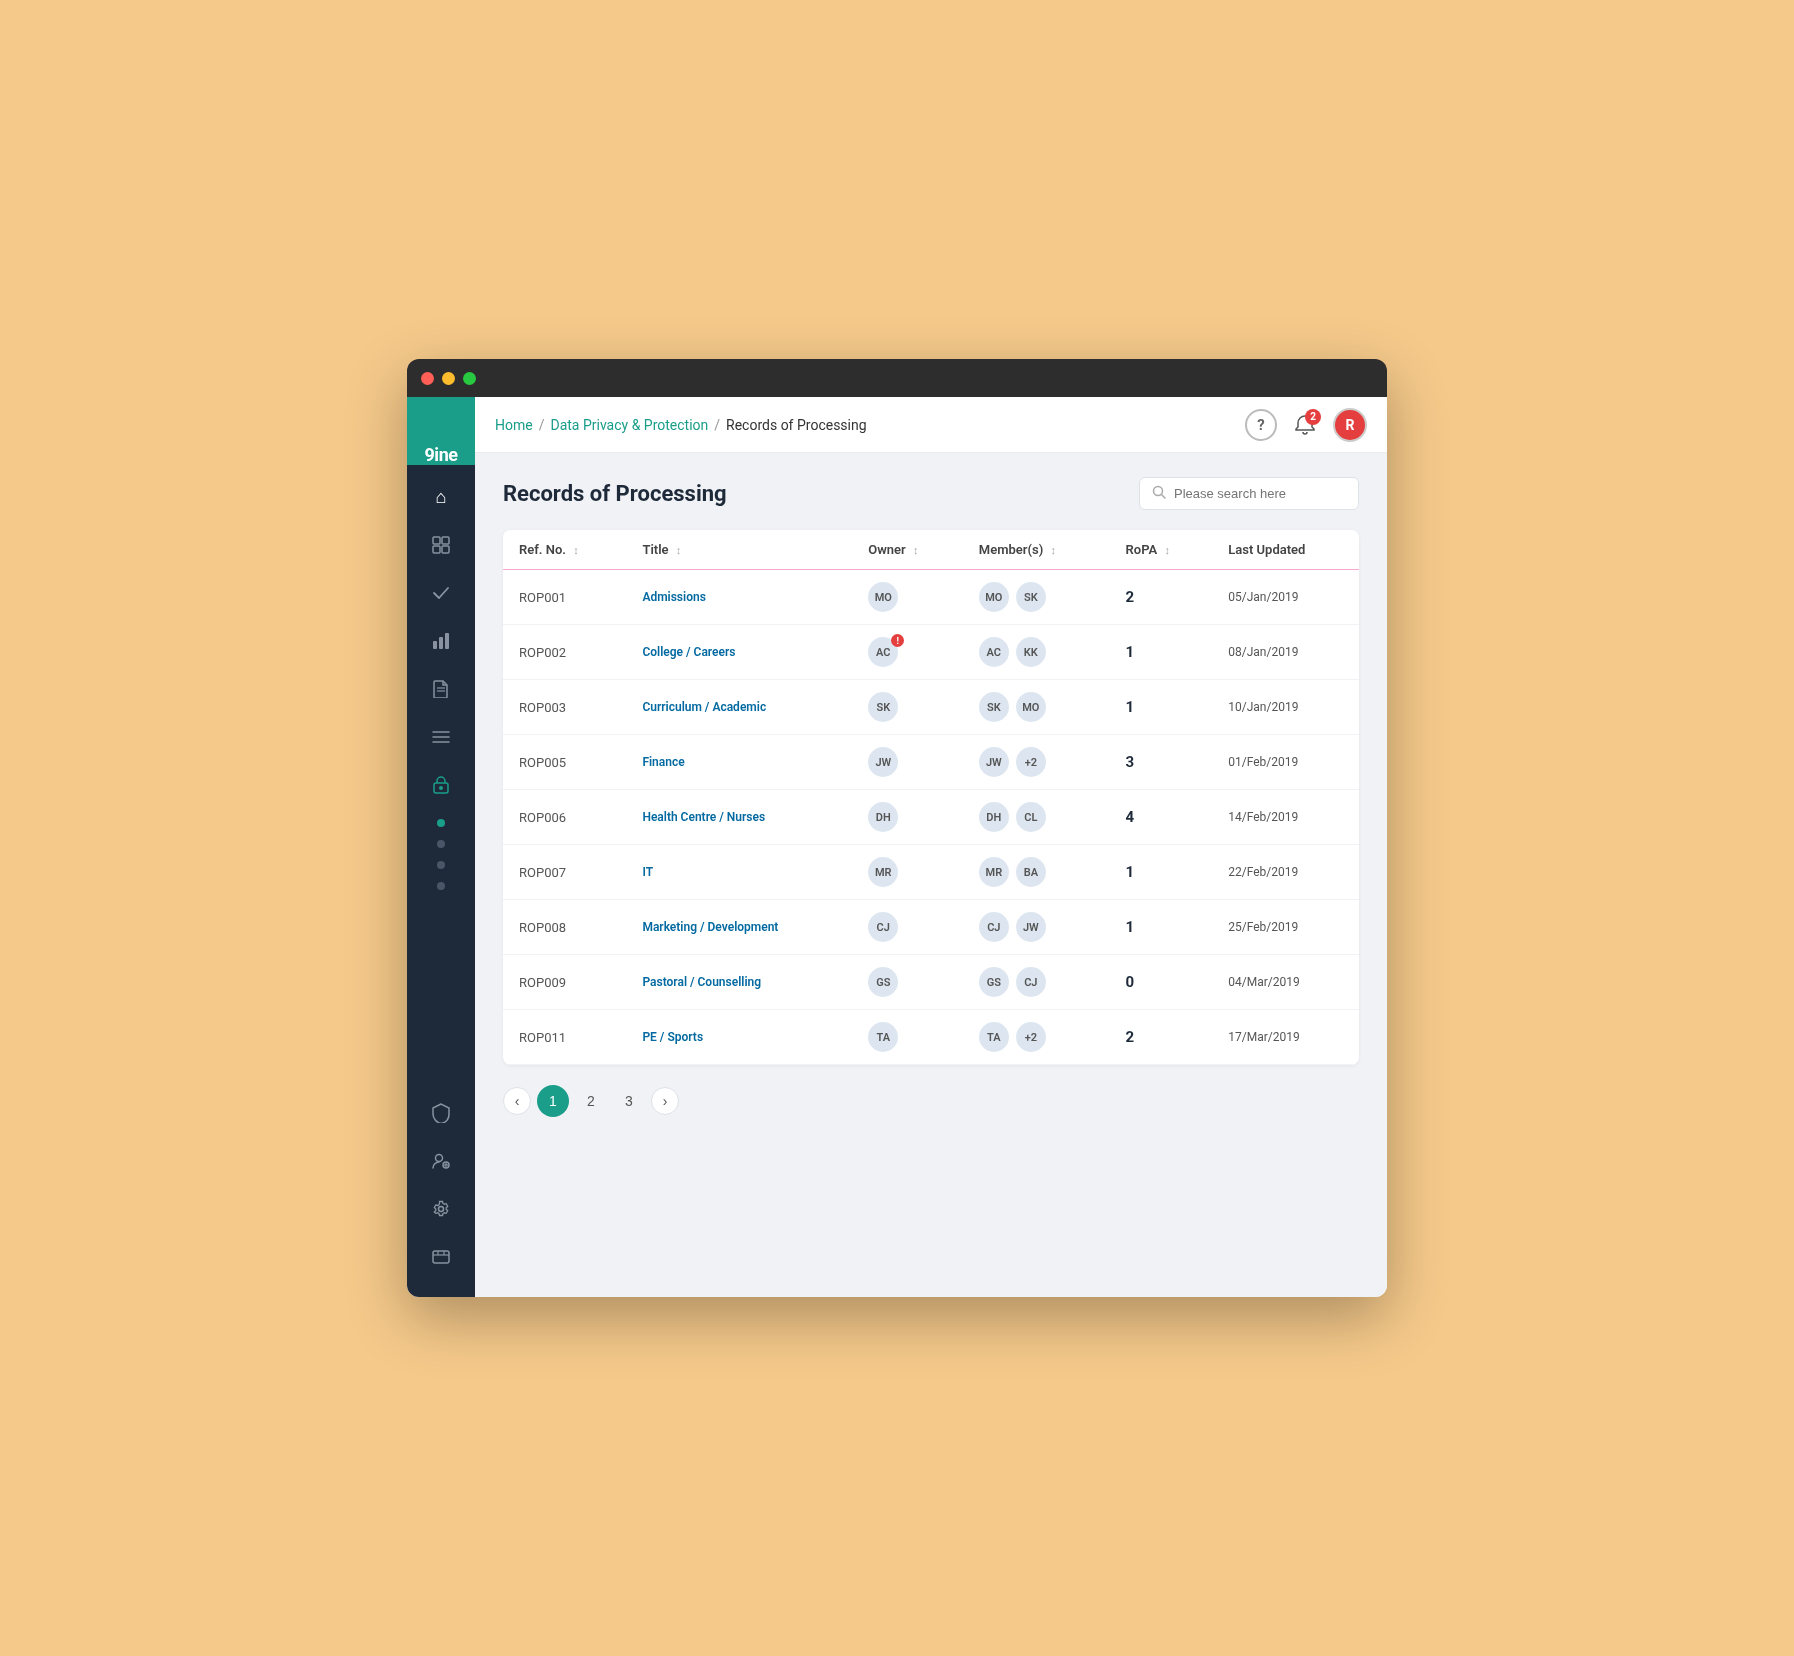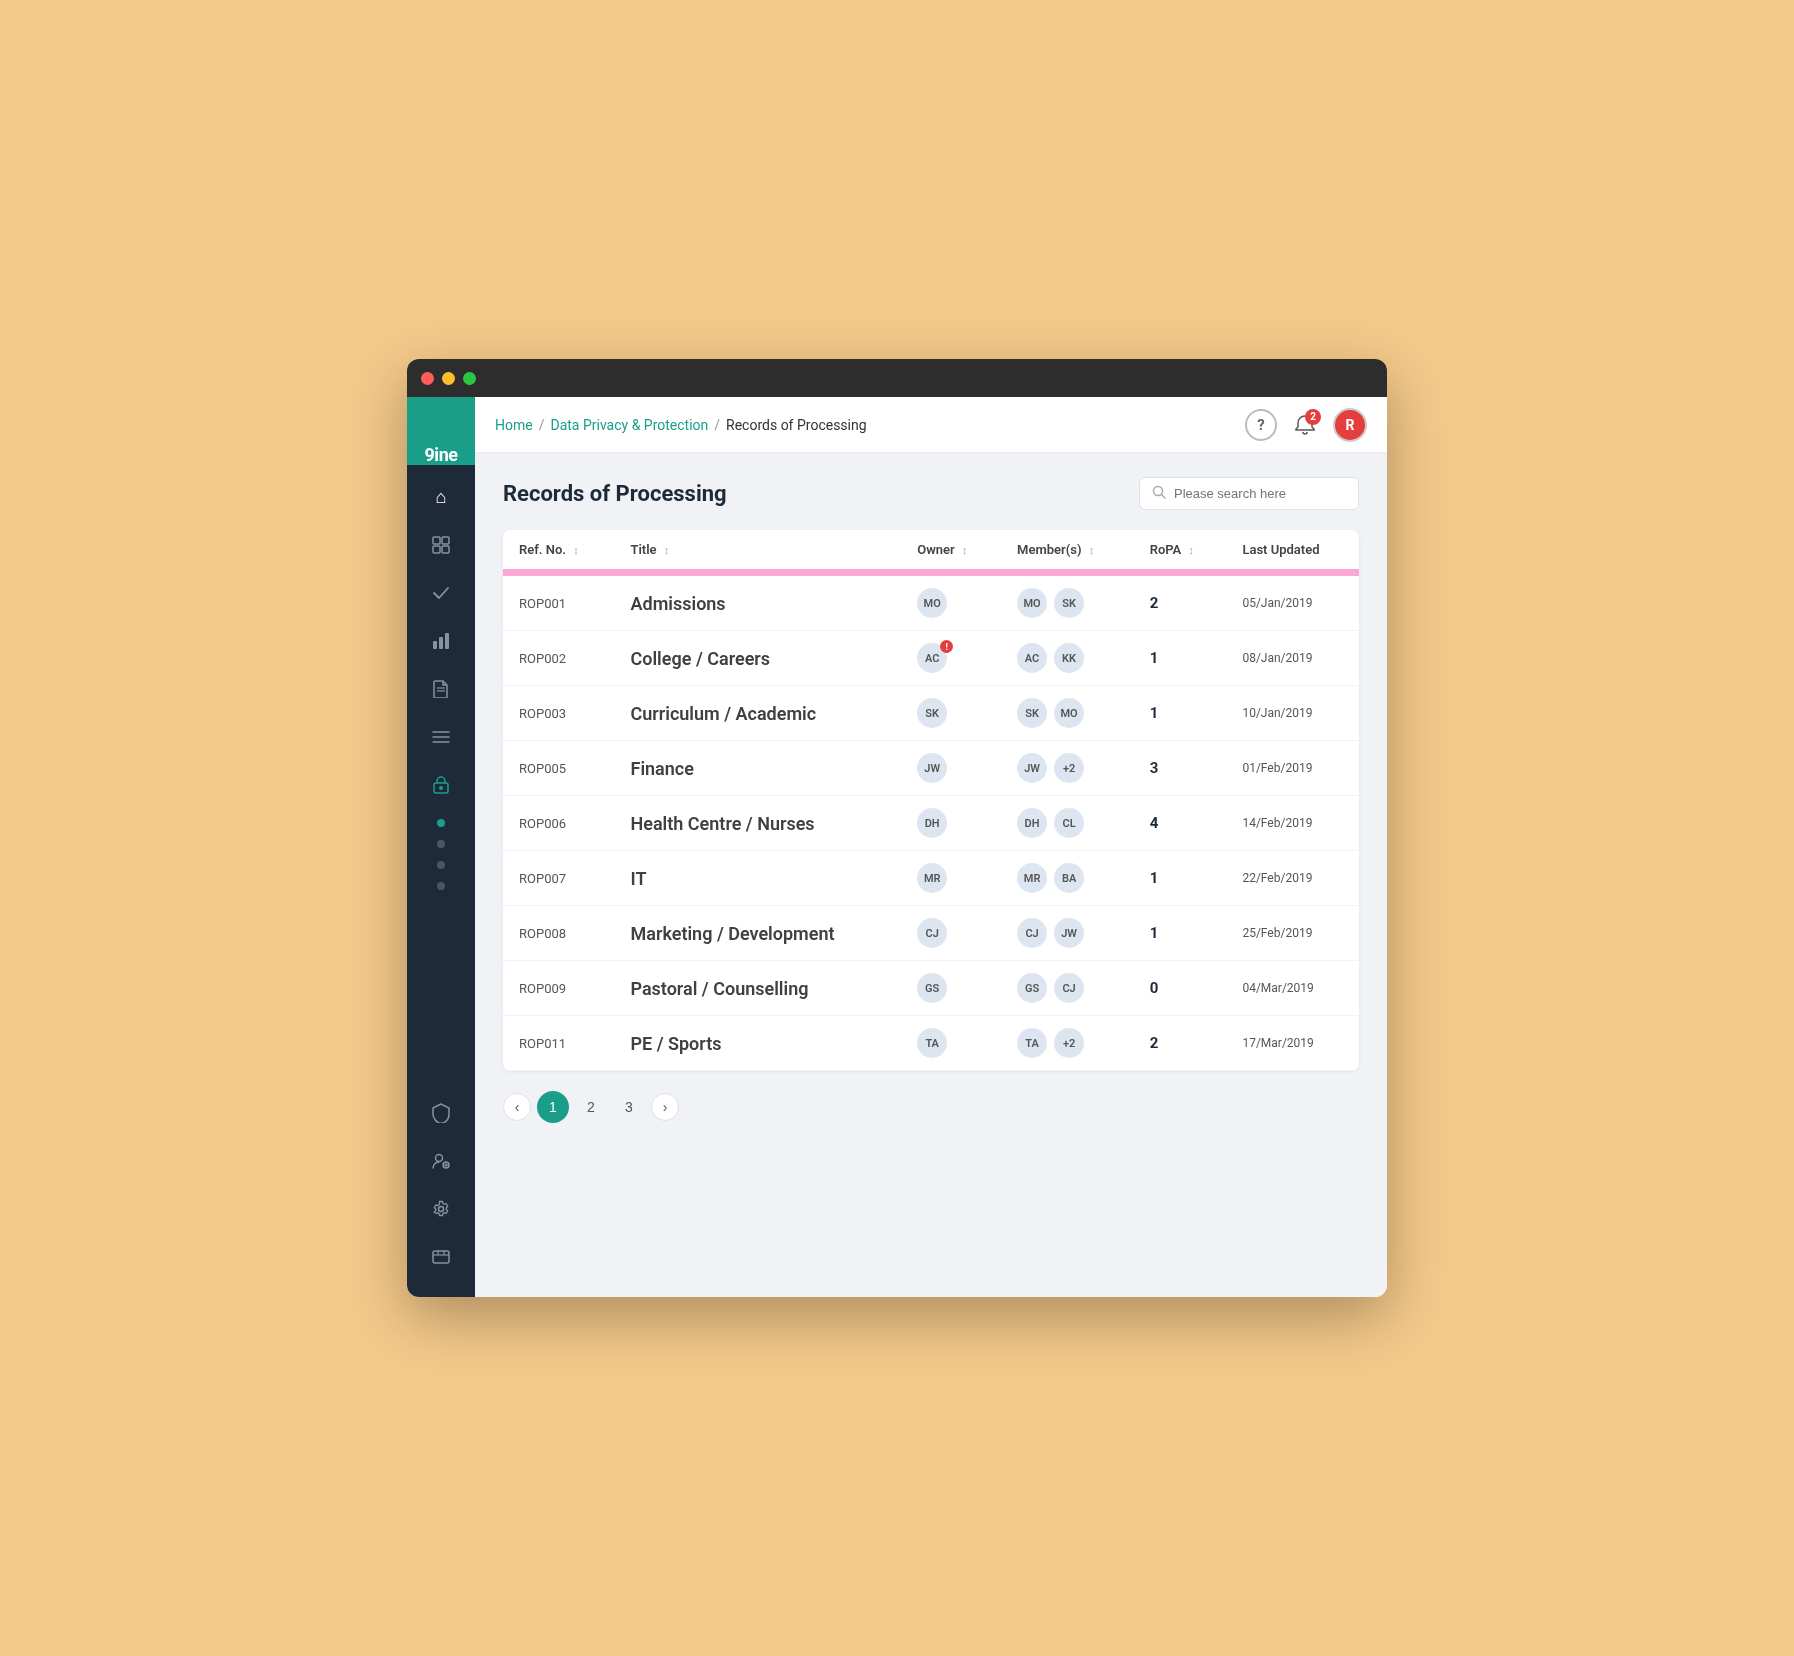--- a/index.html
+++ b/index.html
@@ -227,21 +227,21 @@
       border-radius: 8px;
       overflow: hidden;
       box-shadow: 0 1px 4px rgba(0,0,0,0.06);
     }
     table {
       width: 100%;
       border-collapse: collapse;
     }
     thead tr {
       background: white;
-      border-bottom: 7px solid #f9a8d4;
+      border-bottom: 1px solid #f9a8d4;
       margin-top: 20px;
     }
     th {
       padding: 12px 16px;
       text-align: left;
       font-size: 13px;
       font-weight: 600;
       color: #444;
       white-space: nowrap;
     }
@@ -251,23 +251,23 @@
       transition: background 0.15s;
     }
     td {
       padding: 12px 16px;
       font-size: 13px;
       color: #555;
       vertical-align: middle;
     }
     .ref-cell { color: #555; font-size: 13px; }
     .title-cell {
-      color: #404040;
+      color: #0369a1;
       font-weight: 600;
-      font-size: 18px;
+      font-size: 12px;
       cursor: pointer;
     }
     .avatar-chip {
       display: inline-flex;
       align-items: center;
       justify-content: center;
       width: 30px;
       height: 30px;
       border-radius: 50%;
       background: #dde6f0;

